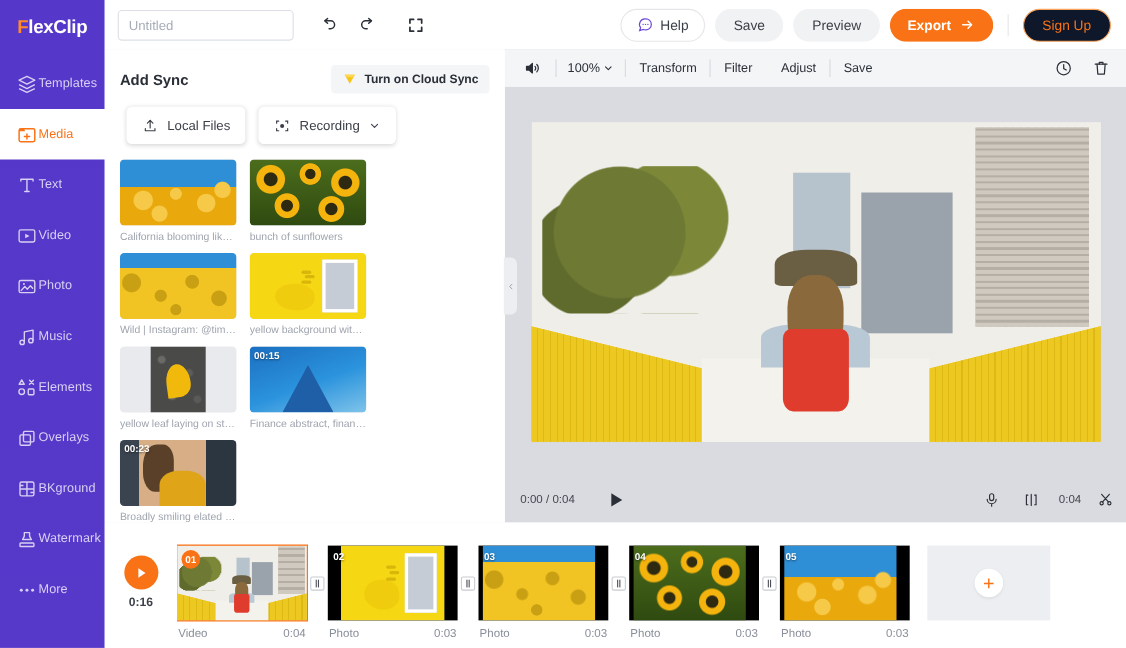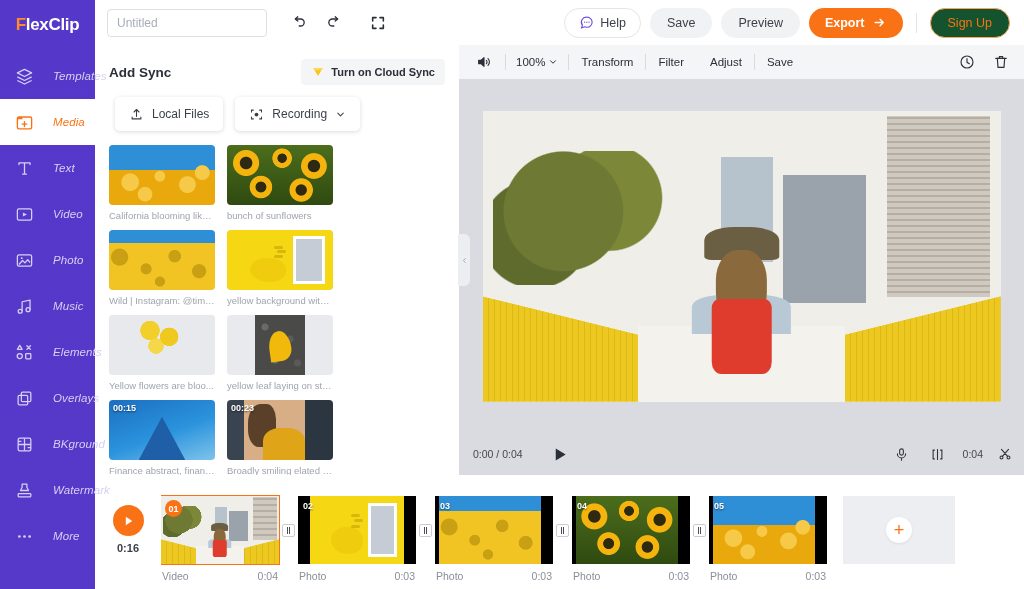--- a/index.html
+++ b/index.html
@@ -33,21 +33,21 @@
     display: flex; align-items: center;
     padding-left: 13px;
     cursor: pointer;
     color: #d7d0f2;
   }
   .nav-item .ni-icon {
     width: 22px; height: 22px; display: flex; align-items: center; justify-content: center;
     flex: 0 0 22px;
   }
   .nav-item .ni-label {
-    margin-left: 18px; font-size: 11.5px; letter-spacing: .1px; white-space: nowrap; font-style: italic;
+    margin-left: 0; font-size: 11.5px; letter-spacing: .1px; white-space: nowrap;
   }
   .nav-item.active {
     background: #fff;
     border-top-right-radius: 12px;
     border-bottom-right-radius: 12px;
     color: #f97316;
     width: 112px;
     z-index: 6;
   }
   .nav-item.active .ni-label { color: #f97316; }
@@ -74,21 +74,21 @@
   .tb-icon.gap { margin-left: 18px; }
   .topbar-right { margin-left: auto; display: flex; align-items: center; gap: 9px; }
   .btn {
     height: 30px; border-radius: 15px; display: inline-flex; align-items: center;
     justify-content: center; font-size: 12.5px; cursor: pointer; padding: 0 16px;
     border: 1px solid transparent; white-space: nowrap;
   }
   .btn-help { border-color: #e6e6ea; background: #fff; color: #3b3f48; gap: 6px; padding: 0 14px; }
   .btn-grey { background: #f1f2f4; color: #3b3f48; }
   .btn-export { background: #f97316; color: #fff; gap: 7px; font-weight: bold; padding: 0 15px;}
-  .btn-signup { border-color: #f9a55c; color: #f97316; background: #14532d; padding: 0 17px;}
+  .btn-signup { border-color: #f9a55c; color: #f97316; background: #0f172a; padding: 0 17px;}
   .vsep { width: 1px; height: 20px; background: #e4e5e9; margin: 0 4px; }
 
   
   .body { flex: 1; display: flex; min-height: 0; position: relative; }
 
   
   .media-panel {
     width: 364px; flex: 0 0 364px; background: #fff; display: flex; flex-direction: column;
     position: relative; min-height: 0;
   }
@@ -526,26 +526,20 @@
                   <div class="frame"></div>
                   <div class="blob"></div>
                 <div class="dash" style="left:44%;top:26%"></div>
                   <div class="dash" style="left:47%;top:34%"></div>
                   <div class="dash" style="left:44%;top:42%"></div>
                 </div>
             </div>
             <div class="thumb-cap">yellow background with ...</div>
           </div>
 
-          <div class="thumb">
-            <div class="thumb-img">
-                <div class="art yellowwhite"></div>
-              </div>
-            <div class="thumb-cap">Yellow flowers are bloo...</div>
-          </div>
 
           <div class="thumb">
             <div class="thumb-img">
                 <div class="art yellowleaf" style="left:26%;right:26%"></div>
               </div>
             <div class="thumb-cap">yellow leaf laying on sto...</div>
           </div>
 
           <div class="thumb">
             <div class="thumb-img">

